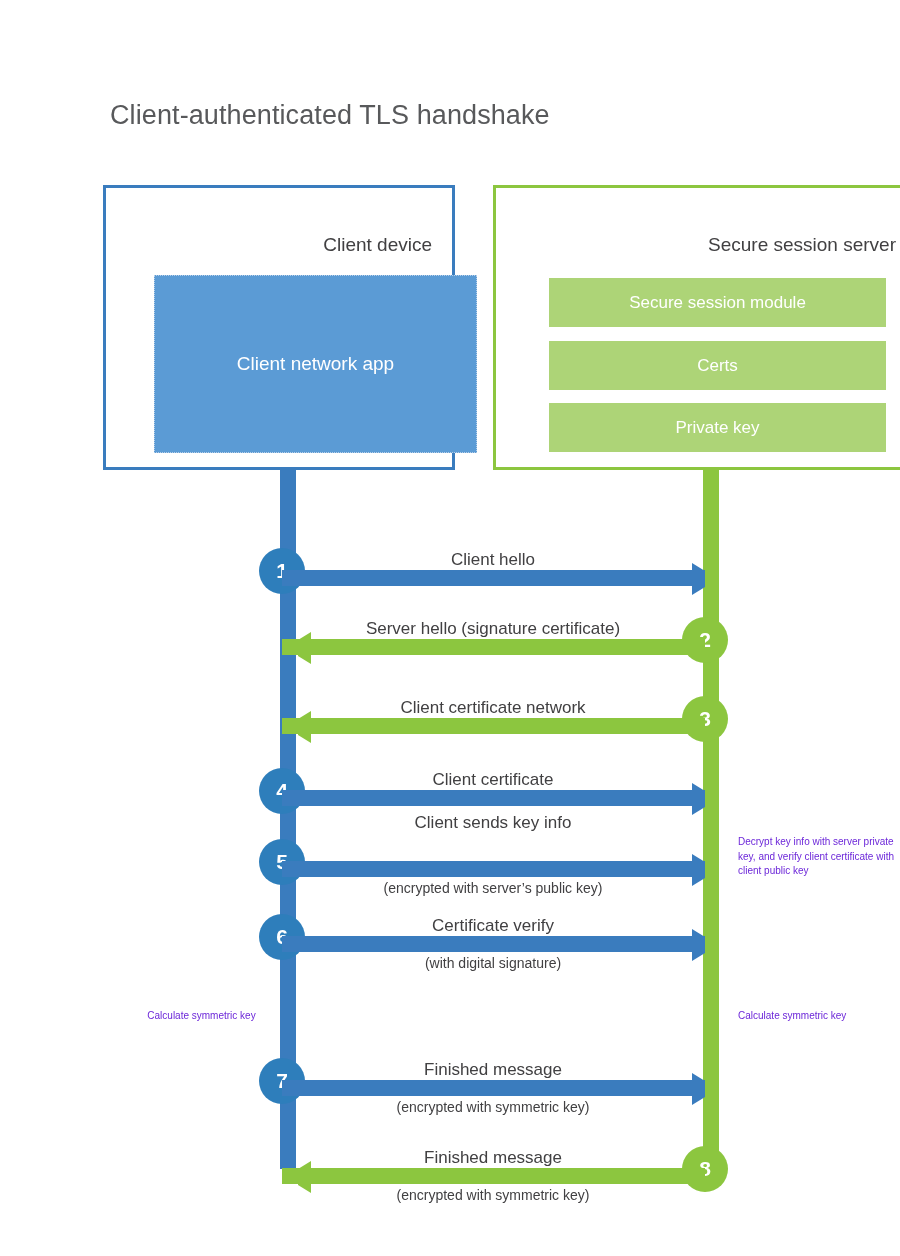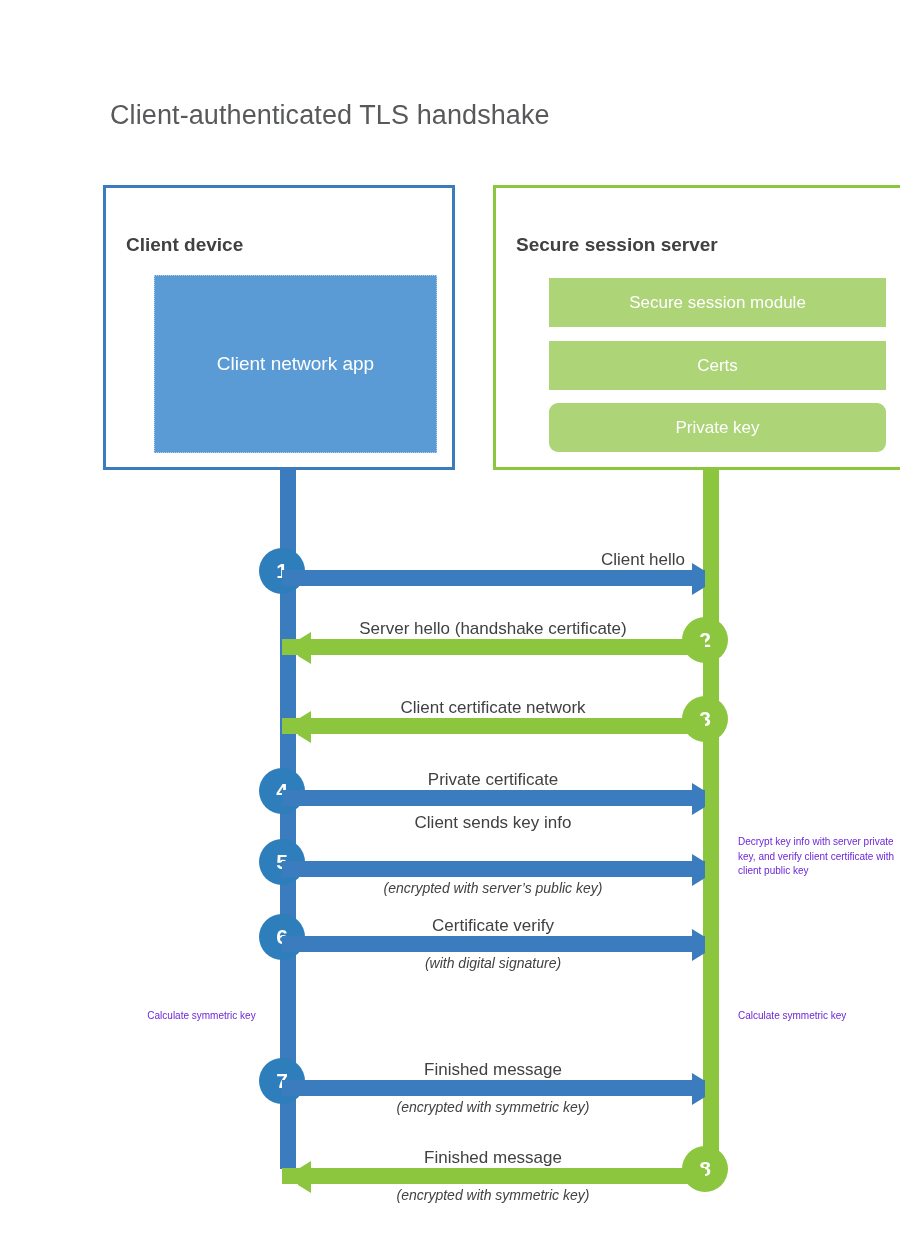--- a/index.html
+++ b/index.html
@@ -17,38 +17,38 @@
     letter-spacing: 0.1px; white-space: nowrap;
   }
 
   
   .party-box { position: absolute; background: #ffffff; }
   #client-box { left: 39px; top: 121px; width: 352px; height: 285px; border: 3px solid #3a7cbe; }
   #server-box { left: 429px; top: 121px; width: 426px; height: 285px; border: 3px solid #8cc63f; }
 
   .party-title {
     position: absolute; left: 0; right: 0; top: 26px;
-    text-align: left; font-size: 19px; font-weight: bold; color: #414042;
+    text-align: right; font-size: 19px; font-weight: normal; color: #414042;
   }
 
   .inner-app {
-    position: absolute; left: 36px; top: 75px; width: 283px; height: 178px;
+    position: absolute; left: 36px; top: 75px; width: 323px; height: 178px;
     background: #5b9bd5; border: 1px dotted #b7cfe8;
     display: flex; align-items: center; justify-content: center;
     text-align: center; color: #ffffff; font-size: 19px; line-height: 1.35;
   }
 
   .module-bar {
     position: absolute; left: 41px; width: 337px; height: 49px;
     background: #add477; display: flex; align-items: center; justify-content: center;
     color: #ffffff; font-size: 17px;
   }
   #mod-0 { top: 78px; }
   #mod-1 { top: 141px; }
-  #mod-2 { top: 203px; border-radius: 9px; }
+  #mod-2 { top: 203px; }
 
   
   .lifeline { position: absolute; width: 4px; }
   #lifeline-client { left: 216px; top: 406px; height: 700px; background: #3a7cbe; }
   #lifeline-server { left: 639px; top: 406px; height: 700px; background: #8cc63f; }
 
   
   .step-circle {
     position: absolute; width: 46px; height: 46px; border-radius: 50%;
     display: flex; align-items: center; justify-content: center;
@@ -65,21 +65,21 @@
   .arrow-head.right.blue  { border-top: 8px solid transparent; border-bottom: 8px solid transparent; border-left: 13px solid #3a7cbe; }
   .arrow-head.left.green  { border-top: 8px solid transparent; border-bottom: 8px solid transparent; border-right: 13px solid #8cc63f; }
 
   
   .msg-label {
     position: absolute; left: 229px; width: 400px; text-align: center;
     font-size: 17px; color: #414042; white-space: nowrap;
   }
   .msg-sub {
     position: absolute; left: 229px; width: 400px; text-align: center;
-    font-size: 14px; color: #414042; white-space: nowrap; font-style: italic;
+    font-size: 14px; color: #414042; white-space: nowrap;
   }
 
   
   .side-note {
     position: absolute; font-size: 10px; color: #6d28d9; line-height: 1.45;
   }
   #note-decrypt { left: 666px; top: 763px; width: 175px; text-align: left; }
   #note-calc-client { left: 60px; top: 937px; width: 155px; text-align: center; }
   #note-calc-server { left: 666px; top: 937px; width: 160px; text-align: left; }
 </style>
@@ -106,33 +106,33 @@
   <div class="lifeline" id="lifeline-server" style="height: 699px;"></div>
 
   <div class="side-note" id="note-decrypt">Decrypt key info with server private key, and verify client certificate with client public key</div>
   <div class="side-note" id="note-calc-client">Calculate symmetric key</div>
   <div class="side-note" id="note-calc-server">Calculate symmetric key</div>
 
   <div id="steps-layer">
       <div class="step-circle blue" style="left: 195px; top: 484px;">1</div>
       <div class="arrow-line blue" style="left: 218px; top: 506px; width: 423px;"></div>
       <div class="arrow-head right blue" style="top: 499px; left: 628px;"></div>
-      <div class="msg-label" style="top: 478px; text-align: right;">Client hello</div>
+      <div class="msg-label" style="top: 478px;">Client hello</div>
       <div class="step-circle green" style="left: 618px; top: 553px;">2</div>
       <div class="arrow-line green" style="left: 218px; top: 575px; width: 423px;"></div>
       <div class="arrow-head left green" style="top: 568px; left: 218px;"></div>
-      <div class="msg-label" style="top: 547px;">Server hello (handshake certificate)</div>
+      <div class="msg-label" style="top: 547px;">Server hello (signature certificate)</div>
       <div class="step-circle green" style="left: 618px; top: 632px;">3</div>
       <div class="arrow-line green" style="left: 218px; top: 654px; width: 423px;"></div>
       <div class="arrow-head left green" style="top: 647px; left: 218px;"></div>
       <div class="msg-label" style="top: 626px;">Client certificate network</div>
       <div class="step-circle blue" style="left: 195px; top: 704px;">4</div>
       <div class="arrow-line blue" style="left: 218px; top: 726px; width: 423px;"></div>
       <div class="arrow-head right blue" style="top: 719px; left: 628px;"></div>
-      <div class="msg-label" style="top: 698px;">Private certificate</div>
+      <div class="msg-label" style="top: 698px;">Client certificate</div>
       <div class="step-circle blue" style="left: 195px; top: 775px;">5</div>
       <div class="arrow-line blue" style="left: 218px; top: 797px; width: 423px;"></div>
       <div class="arrow-head right blue" style="top: 790px; left: 628px;"></div>
       <div class="msg-label" style="top: 741px;">Client sends key info</div>
       <div class="msg-sub" style="top: 808px;">(encrypted with server’s public key)</div>
       <div class="step-circle blue" style="left: 195px; top: 850px;">6</div>
       <div class="arrow-line blue" style="left: 218px; top: 872px; width: 423px;"></div>
       <div class="arrow-head right blue" style="top: 865px; left: 628px;"></div>
       <div class="msg-label" style="top: 844px;">Certificate verify</div>
       <div class="msg-sub" style="top: 883px;">(with digital signature)</div>

